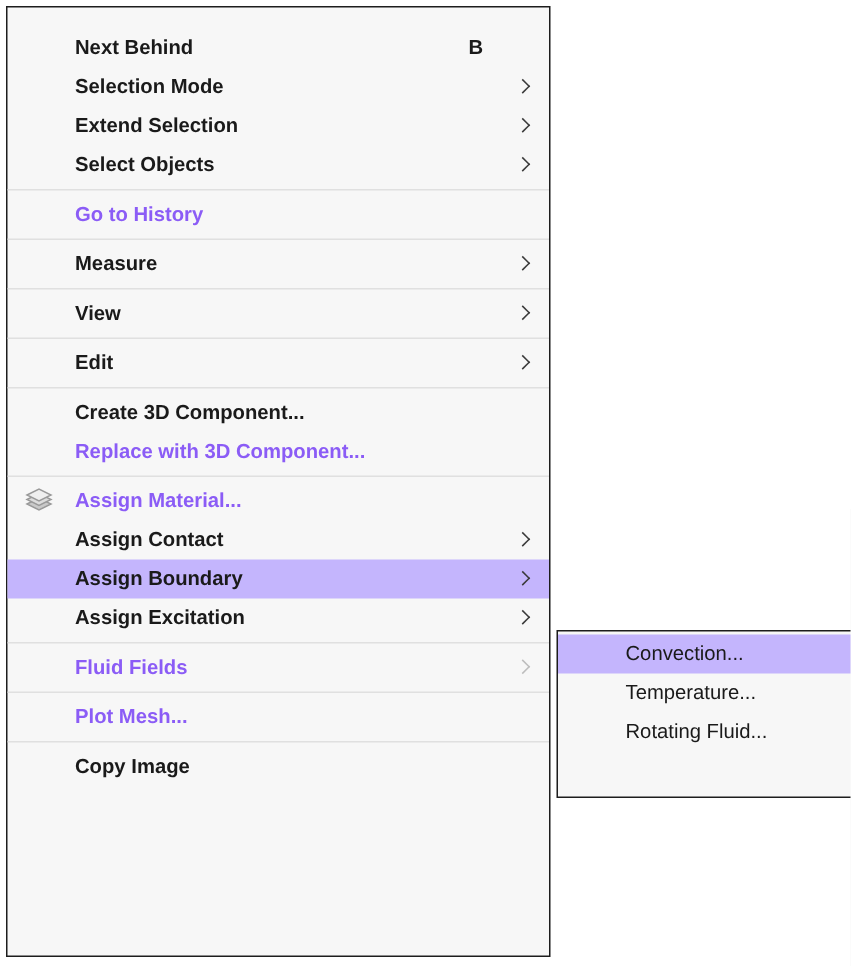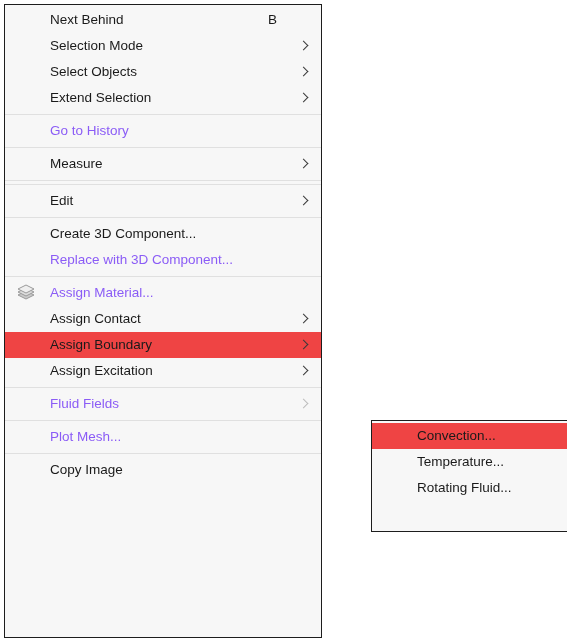--- a/index.html
+++ b/index.html
@@ -18,24 +18,25 @@
   
   .menu {
     position: absolute;
     background: #f7f7f7;
     border: 1px solid #1d1d1d;
     box-sizing: border-box;
   }
   #main-menu {
     left: 4px;
     top: 4px;
-    width: 318px;
+    width: 363px;
     height: 634px;
-    padding-top: 2px;
+    padding-top: 14px;
     padding-bottom: 2px;
+    font-weight: bold;
   }
   #submenu-assign-boundary {
     left: 331px;
     top: 420px;
     width: 228px;
     height: 112px;
     padding-top: 2px;
     padding-bottom: 2px;
     z-index: 5;
     margin-left: 40px;
@@ -50,21 +51,21 @@
     align-items: center;
     font-size: 13.5px;
     color: #1a1a1a;
     white-space: nowrap;
     box-sizing: border-box;
   }
   #main-menu .item { padding-left: 45px; padding-right: 12px; }
   #submenu-assign-boundary .item { padding-left: 45px; padding-right: 12px; }
 
   .item.disabled { color: #8b5cf6; }
-  .item.highlight { background: #ef4444; }
+  .item.highlight { background: #c4b5fd; }
 
   .item-label { flex: 1 1 auto; }
 
   .shortcut {
     font-size: 13.5px;
     color: #1a1a1a;
     margin-left: auto;
     padding-right: 32px;
   }
 
@@ -117,37 +118,41 @@
 <div class="menu" id="main-menu">
     <div class="item">
       <span class="item-label">Next Behind</span>
       <span class="shortcut">B</span>
     </div>
     <div class="item">
       <span class="item-label">Selection Mode</span>
       <span class="chevron"></span>
     </div>
     <div class="item">
+      <span class="item-label">Extend Selection</span>
+      <span class="chevron"></span>
+    </div>
+    <div class="item">
       <span class="item-label">Select Objects</span>
       <span class="chevron"></span>
     </div>
-    <div class="item">
-      <span class="item-label">Extend Selection</span>
-      <span class="chevron"></span>
-    </div>
     <div class="separator"></div>
     <div class="item disabled">
       <span class="item-label">Go to History</span>
     </div>
     <div class="separator"></div>
     <div class="item">
       <span class="item-label">Measure</span>
       <span class="chevron"></span>
     </div>
     <div class="separator"></div>
+    <div class="item">
+      <span class="item-label">View</span>
+      <span class="chevron"></span>
+    </div>
     <div class="separator"></div>
     <div class="item">
       <span class="item-label">Edit</span>
       <span class="chevron"></span>
     </div>
     <div class="separator"></div>
     <div class="item">
       <span class="item-label">Create 3D Component...</span>
     </div>
     <div class="item disabled">

